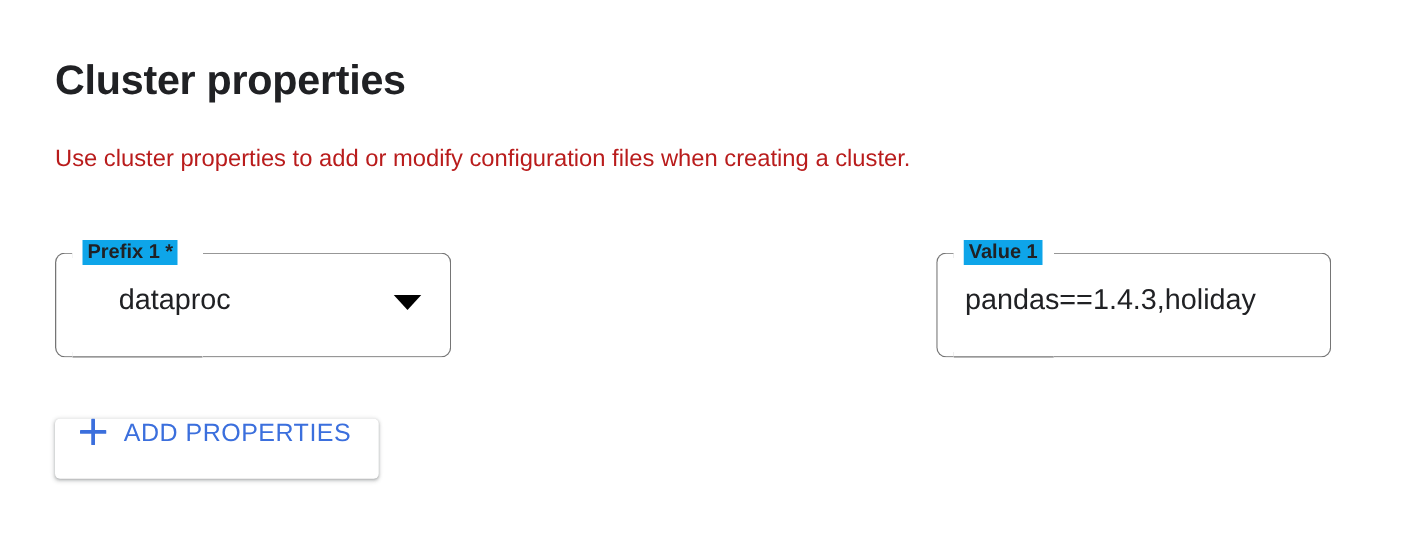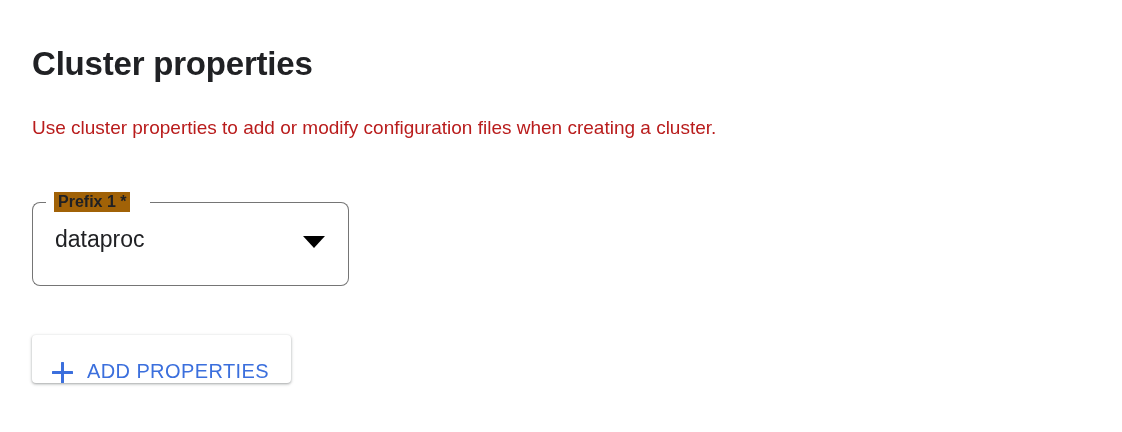--- a/index.html
+++ b/index.html
@@ -12,21 +12,21 @@
     height: 432px;
     font-family: "Liberation Sans", sans-serif;
     color: #202124;
     -webkit-font-smoothing: antialiased;
     overflow: hidden;
     position: relative;
   }
 
   .page {
     position: absolute;
-    left: 0; top: 0;
+    left: 12px; top: 0;
     width: 998px;
     height: 432px;
   }
 
   
   .page-title {
     position: absolute;
     left: 32px;
     top: 21px;
     font-size: 33px;
@@ -100,21 +100,21 @@
     height: 100%;
     border-bottom: 1px solid #757575;
     box-sizing: border-box;
   }
 
   .field-label {
     position: absolute;
     top: -10px;
     left: 22px;
     padding: 0 4px;
-    background: #a16207;
+    background: #0ea5e9;
     font-size: 16px;
     line-height: 20px;
     font-weight: 700;
     color: #202124;
     white-space: nowrap;
     z-index: 2;
   }
 
   .field-value {
     position: absolute;
@@ -124,20 +124,21 @@
     font-size: 23px;
     line-height: 30px;
     font-weight: 400;
     color: #202124;
     white-space: nowrap;
     overflow: hidden;
   }
 
   .field-value.has-trailing-icon {
     right: 58px;
+    margin-left: 28px;
   }
 
   
   .select-arrow {
     position: absolute;
     right: 24px;
     top: 34px;
     width: 0;
     height: 0;
     border-left: 11px solid transparent;
@@ -145,21 +146,21 @@
     border-top: 12px solid #000000;
   }
 
   
   .add-button {
     position: absolute;
     left: 32px;
     top: 335px;
     height: 48px;
     display: flex;
-    align-items: flex-end;
+    align-items: flex-start;
     gap: 14px;
     padding: 0 22px 0 20px;
     background: #ffffff;
     border: none;
     border-radius: 4px;
     box-shadow: 0 1px 2px 0 rgba(60,64,67,0.30),
                 0 1px 3px 1px rgba(60,64,67,0.15);
     cursor: pointer;
     font-family: "Liberation Sans", sans-serif;
   }
@@ -214,20 +215,30 @@
         <span class="notch" id="notch-0" style="left: 14px; width: 104px; border-top-color: transparent;"></span>
         <span class="notch-gap" id="notchgap-0" style="left: 14px; width: 104px;"></span>
         <span class="trailing" id="trailing-0" style="left: 118px;"></span>
       </div>
       <label class="field-label">Prefix 1 *</label>
       <div class="field-value has-trailing-icon">dataproc</div>
       <span class="select-arrow"></span>
     </div>
 
 
+    <div class="form-field" id="field-2" style="left: 737px; width: 316px;">
+      <div class="outline">
+        <span class="leading"></span>
+        <span class="notch" id="notch-2" style="left: 14px; width: 80px; border-top-color: transparent;"></span>
+        <span class="notch-gap" id="notchgap-2" style="left: 14px; width: 80px;"></span>
+        <span class="trailing" id="trailing-2" style="left: 94px;"></span>
+      </div>
+      <label class="field-label">Value 1</label>
+      <div class="field-value">pandas==1.4.3,holiday</div>
+    </div>
 
   </div>
 
   <button class="add-button">
     <span class="plus-icon"></span>
     <span class="btn-label">ADD PROPERTIES</span>
   </button>
 
 </div>
 

